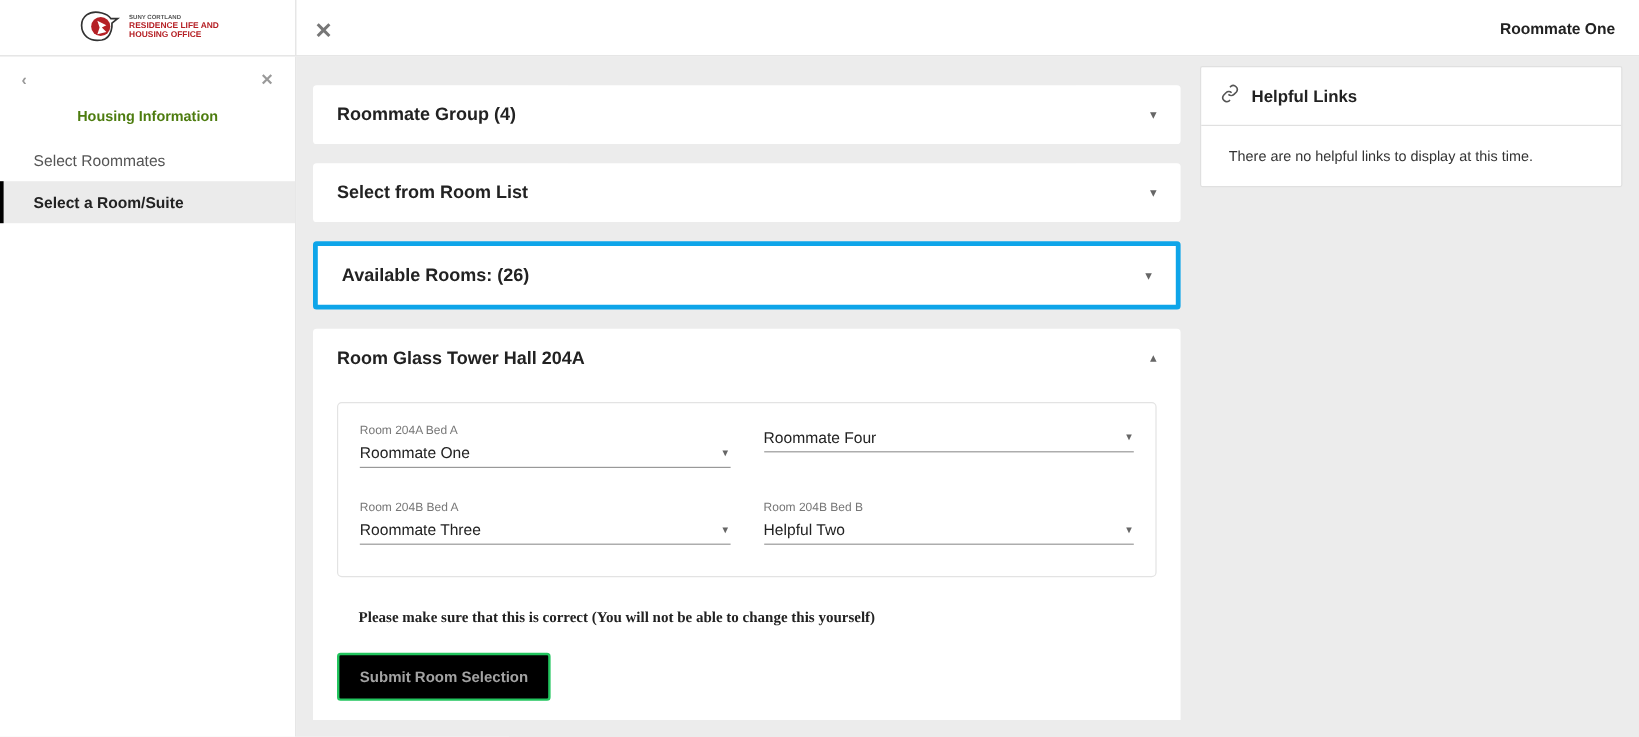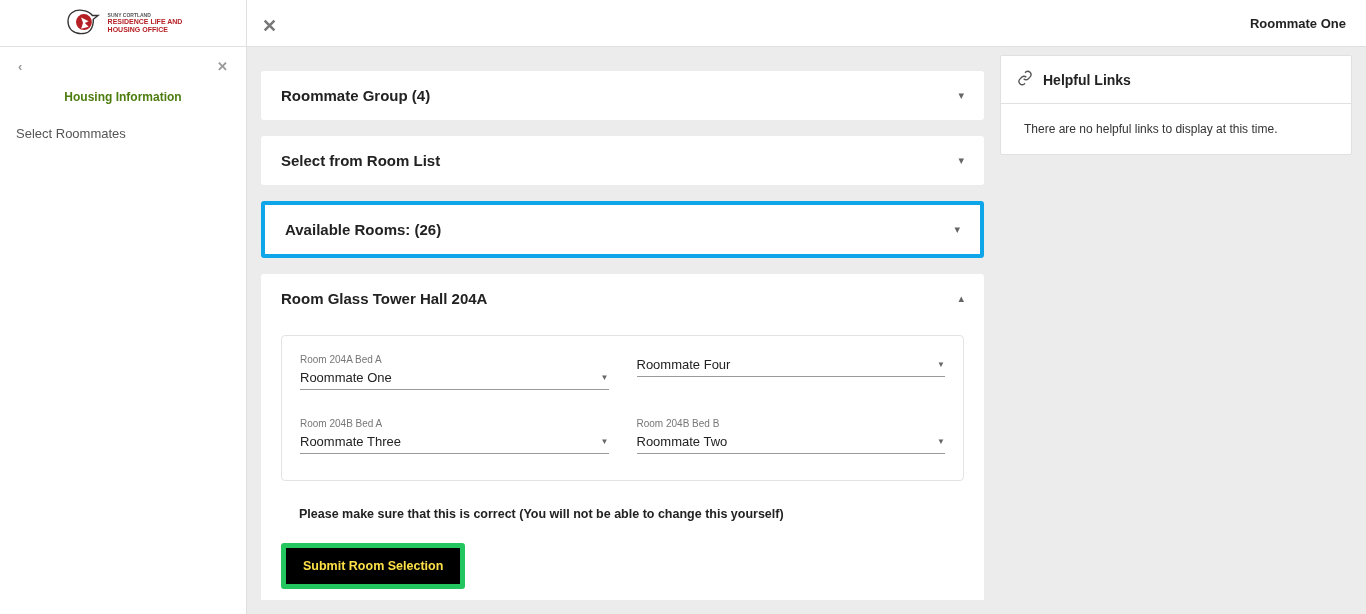--- a/index.html
+++ b/index.html
@@ -97,21 +97,21 @@
       font-weight: bold;
     }
     .sidebar-heading {
       text-align: center;
       font-size: 12px;
       font-weight: bold;
       color: #4d7c0f;
       padding: 8px 0 12px;
     }
     .sidebar-item {
-      padding: 10px 16px;
+      padding: 10px 28px;
       font-size: 13px;
       color: #555;
       cursor: pointer;
     }
     .sidebar-item.active {
       background: #ebebeb;
       font-weight: bold;
       color: #222;
       border-left: 3px solid #000;
       padding-left: 25px;
@@ -206,25 +206,26 @@
     }
     .bed-value .dd-arrow {
       font-size: 8px;
       color: #666;
     }
     .warning-text {
       font-size: 12.5px;
       font-weight: bold;
       color: #222;
       margin: 26px 0 0 18px;
+      font-family: Liberation Serif, serif;
     }
     .submit-btn {
       background: #000;
-      color: #fde047;
-      border: 5px solid #22c55e;
+      color: #a3a3a3;
+      border: 2px solid #22c55e;
       border-radius: 3px;
       padding: 11px 17px;
       font-size: 12.5px;
       font-weight: bold;
       cursor: pointer;
       margin-top: 22px;
     }
     
     
     .helpful-card {
@@ -281,20 +282,23 @@
 <div class="main-layout">
 
   <div class="sidebar">
     <div class="sidebar-controls">
       <span>‹</span>
       <span>✕</span>
     </div>
     <div class="sidebar-heading">Housing Information</div>
     <div class="sidebar-item">
       <span>Select Roommates</span>
+    </div>
+    <div class="sidebar-item active">
+      <span>Select a Room/Suite</span>
     </div>
   </div>
 
   <div class="content">
     <div class="center-column">
 
       <div class="card card-top-stub"></div>
 
       <div class="card">
         <div class="accordion-header">
@@ -341,21 +345,21 @@
               <div class="bed-field">
                 <span class="bed-label">Room 204B Bed A</span>
                 <div class="bed-value">
                   <span>Roommate Three</span>
                   <span class="dd-arrow">▼</span>
                 </div>
               </div>
               <div class="bed-field">
                 <span class="bed-label">Room 204B Bed B</span>
                 <div class="bed-value">
-                  <span>Roommate Two</span>
+                  <span>Helpful Two</span>
                   <span class="dd-arrow">▼</span>
                 </div>
               </div>
             </div>
           </div>
           <div class="warning-text">Please make sure that this is correct (You will not be able to change this yourself)</div>
           <button class="submit-btn">Submit Room Selection</button>
         </div>
       </div>
 

